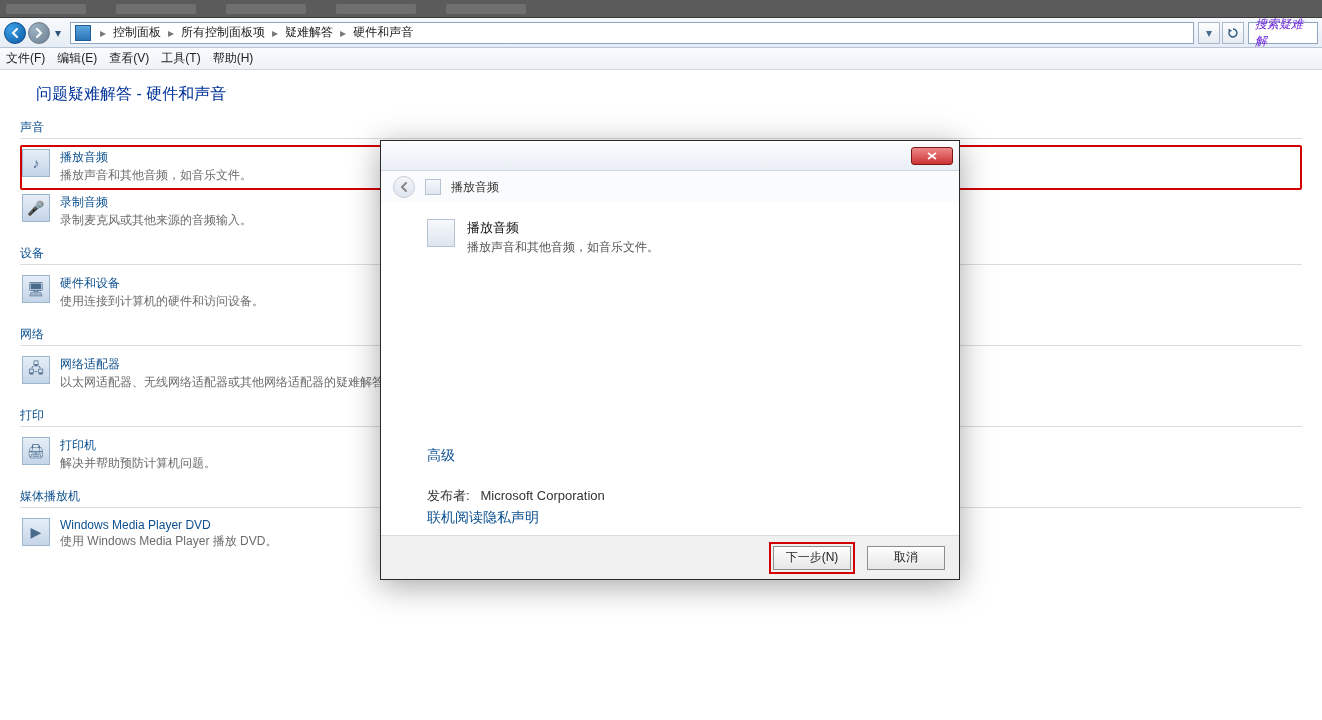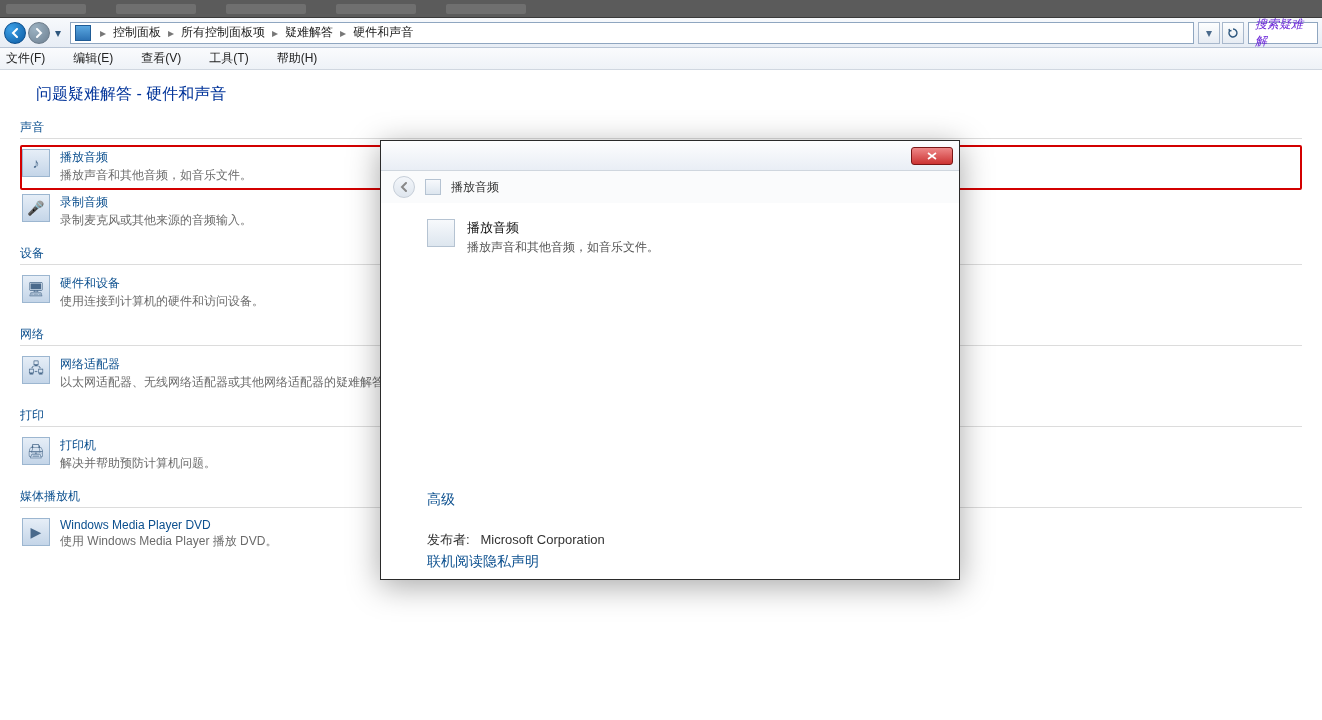--- a/index.html
+++ b/index.html
@@ -42,21 +42,21 @@
   }
   .search-box {
     width: 70px; height:22px; border:1px solid #8fa6c0;
     background:#fff; color:#6d28d9; padding:4px 6px; display:flex;align-items:center;font-style:italic;
   }
 
   
   .menu-bar {
     height:22px; background:linear-gradient(#fafbfd,#eef2f7);
     border-bottom:1px solid #d0d7e0;
-    display:flex; align-items:center; padding:0 6px; gap:28px;
+    display:flex; align-items:center; padding:0 6px; gap:12px;
   }
   .menu-item { color:#222; cursor:default; }
 
   
   .content { position:relative; padding: 14px 20px; height: calc(720px - 18px - 30px - 22px); background:#fff;}
   .page-title { color:#003399; font-size:16px; margin-bottom: 14px; margin-left: 16px; }
 
   .section-header { color:#0b4f8e; font-size:12px; margin:10px 0 2px 0;}
   .section-rule { border:none; border-top:1px solid #dcdcdc; margin-bottom:6px;}
 
@@ -285,15 +285,21 @@
       </div>
       <div class="dlg-spacer"></div>
       <div class="dlg-link">高级</div>
       <div class="dlg-pub">
         <span>发布者:</span>
         &nbsp;
         <span>Microsoft Corporation</span>
       </div>
       <div class="dlg-link">联机阅读隐私声明</div>
     </div>
+    <div class="dlg-footer">
+      <div class="next-wrap">
+        <div class="btn">下一步(N)</div>
+      </div>
+      <div class="btn">取消</div>
+    </div>
   </div>
 
 </div>
 
 </body></html>

